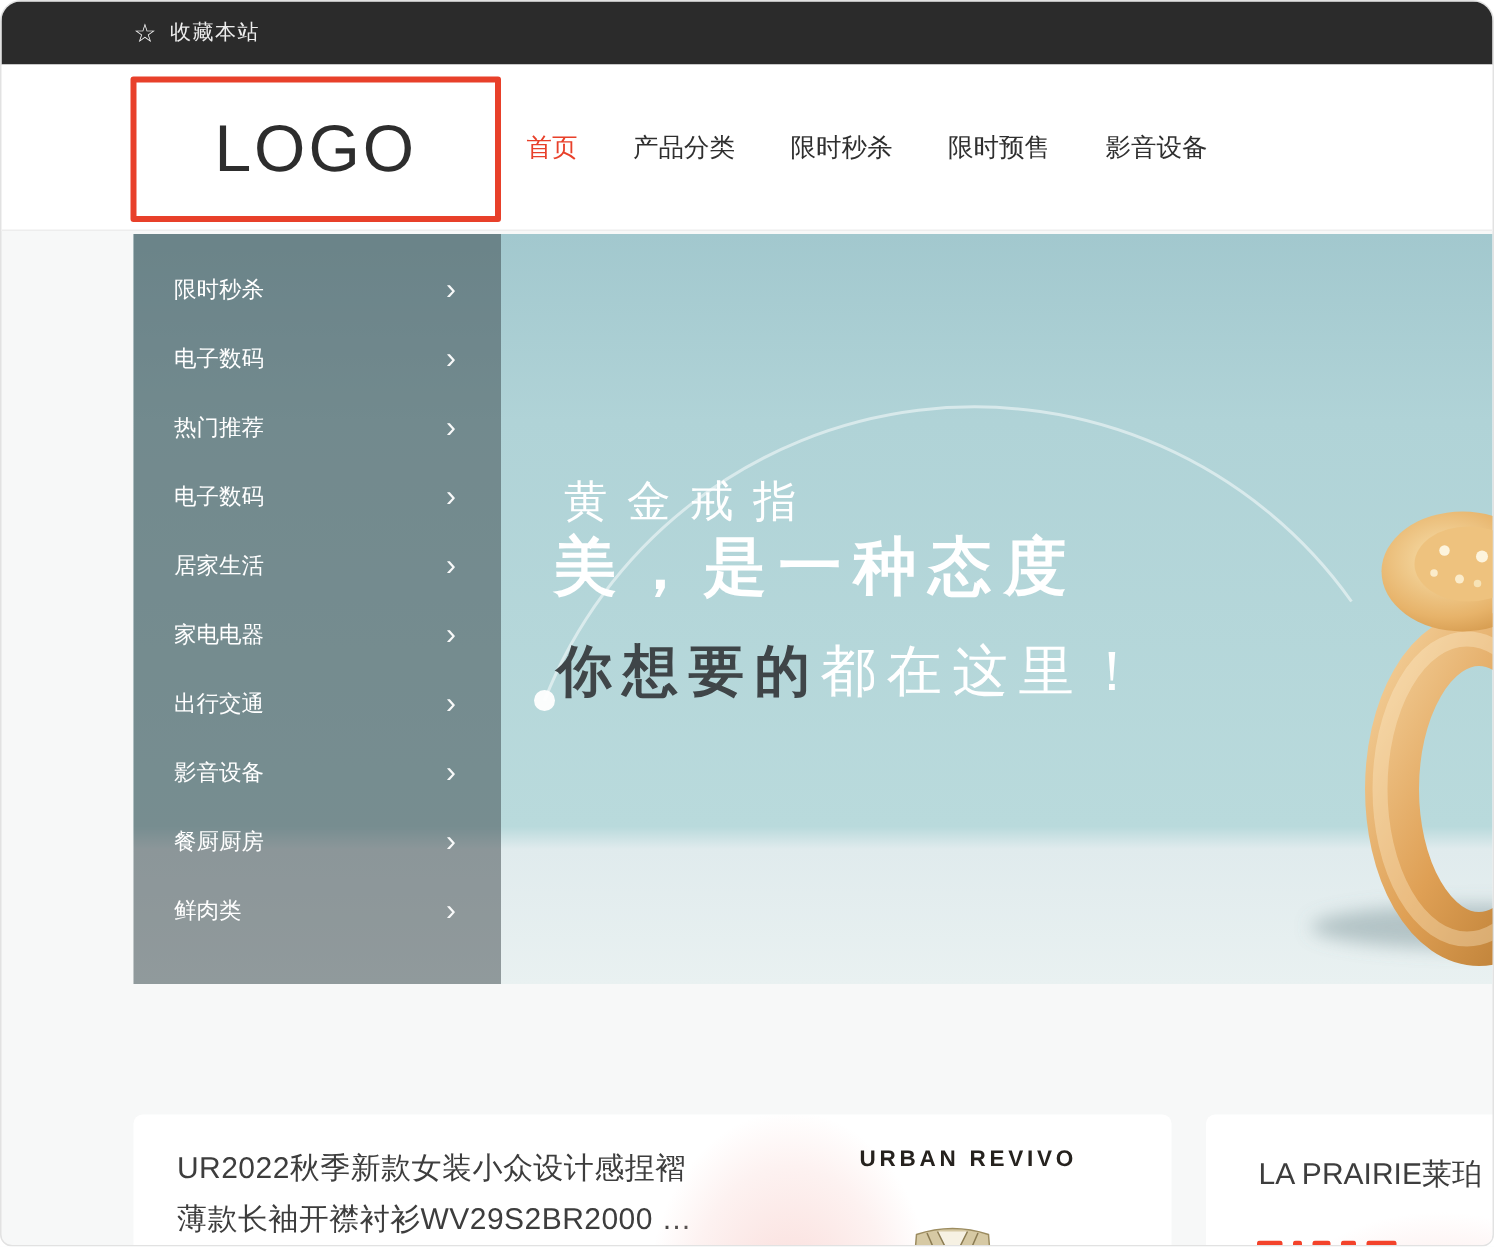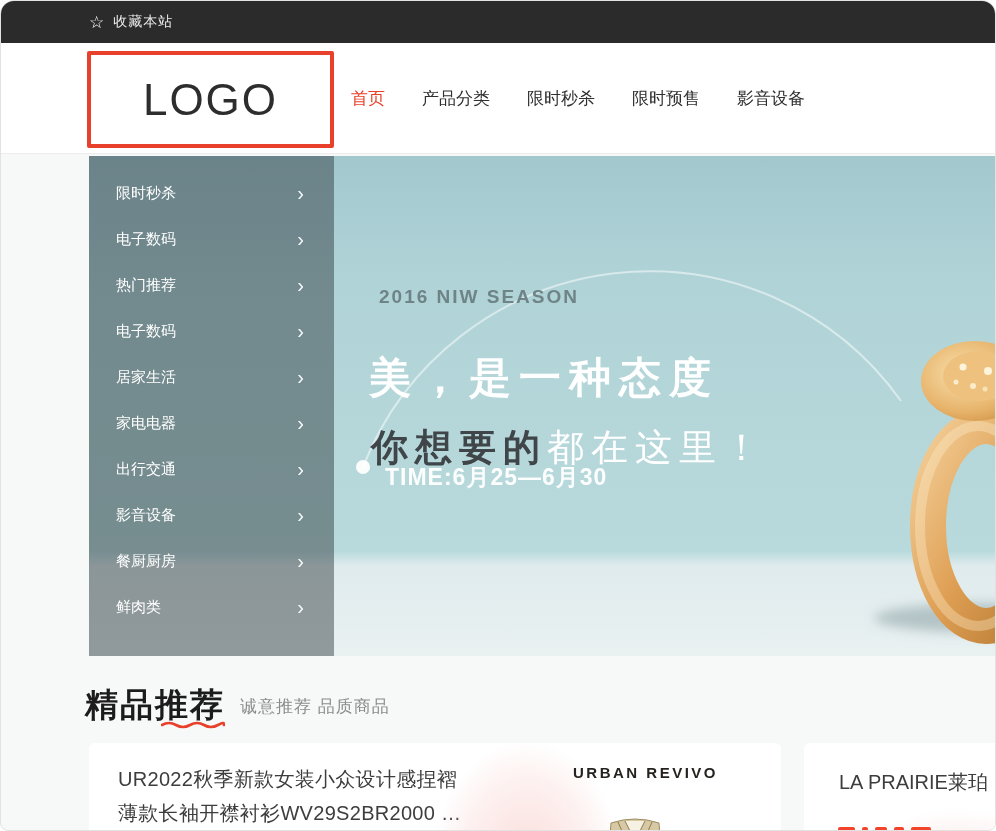--- a/index.html
+++ b/index.html
@@ -107,24 +107,23 @@
       <ellipse cx="886" cy="225" rx="54" ry="40" fill="url(#goldhead)"></ellipse>
       <ellipse cx="890" cy="220" rx="36" ry="25" fill="#eec27e"></ellipse>
       <circle cx="874" cy="211" r="3.5" fill="#fdf4dd"></circle>
         <circle cx="899" cy="215" r="4" fill="#fdf4dd"></circle>
       <circle cx="884" cy="230" r="3" fill="#fbeccb"></circle>
         <circle cx="909" cy="227" r="3" fill="#fbeccb"></circle>
       <circle cx="867" cy="226" r="2.5" fill="#fbeccb"></circle>
         <circle cx="896" cy="233" r="2.5" fill="#f7e3b6"></circle>
     </svg>
 
-    <div class="bt season">2016 NIW SEASON</div>
+    <div class="bt product-label">黄金戒指</div>
     <div class="bt headline">美，是一种态度</div>
     <div class="bt tagline"><span class="tg-bold">你想要的</span><span class="tg-rest">都在这里！</span></div>
-    <div class="bt time">TIME:6月25—6月30</div>
 
     <div class="side-menu">
       <div class="side-item">
           <span>限时秒杀</span>
           <span class="side-chevron">›</span>
         </div>
       <div class="side-item">
           <span>电子数码</span>
           <span class="side-chevron">›</span>
         </div>
@@ -156,29 +155,20 @@
           <span>餐厨厨房</span>
           <span class="side-chevron">›</span>
         </div>
       <div class="side-item">
           <span>鲜肉类</span>
           <span class="side-chevron">›</span>
         </div>
     </div>
   </div>
 
-  <div class="featured">
-    <div class="featured-title">
-      <span>精品推荐</span>
-      <svg class="squiggle" width="64" height="9" viewBox="0 0 64 9">
-        <path d="M1 5 Q8 1 15 5 T29 5 T43 5 T57 5 T63 5" stroke="#e8402a" stroke-width="2.6" fill="none" stroke-linecap="round"></path>
-      </svg>
-    </div>
-    <div class="featured-sub">诚意推荐 品质商品</div>
-  </div>
 
   <div class="card1">
     <div class="p1-title">
       <div>UR2022秋季新款女装小众设计感捏褶</div>
       <div>薄款长袖开襟衬衫WV29S2BR2000 …</div>
     </div>
     <div class="p1-blob"></div>
     <div class="p1-brand">URBAN REVIVO</div>
     <svg class="p1-garment" viewBox="0 0 58 60">
       <path d="M5 8 Q29 0 53 8 L57 58 L1 58 Z" fill="#d6c9a4" stroke="#9c8c60" stroke-width="1"></path>

